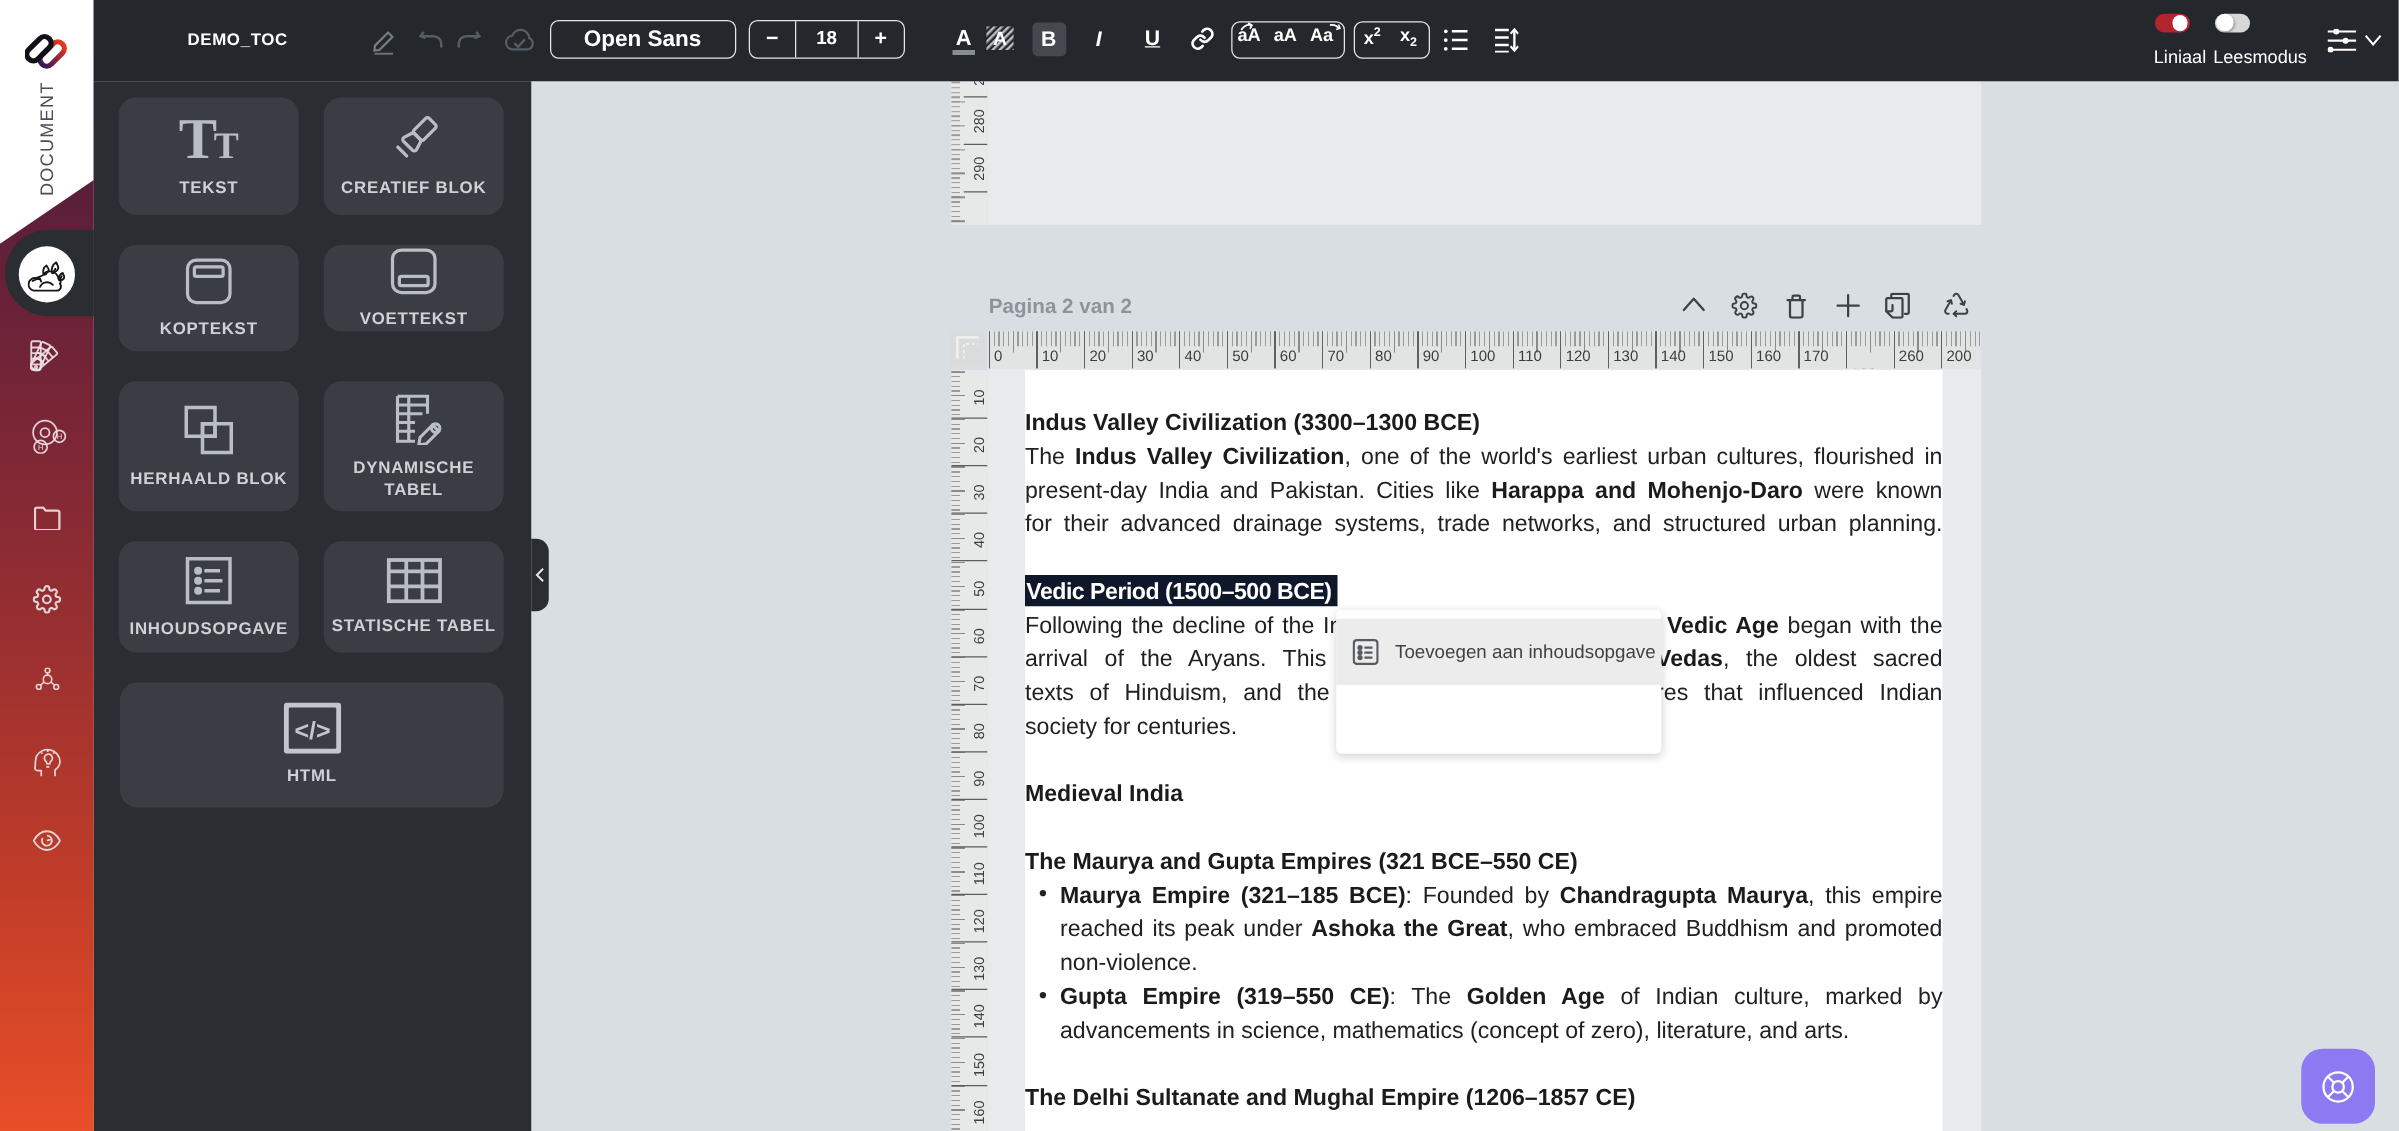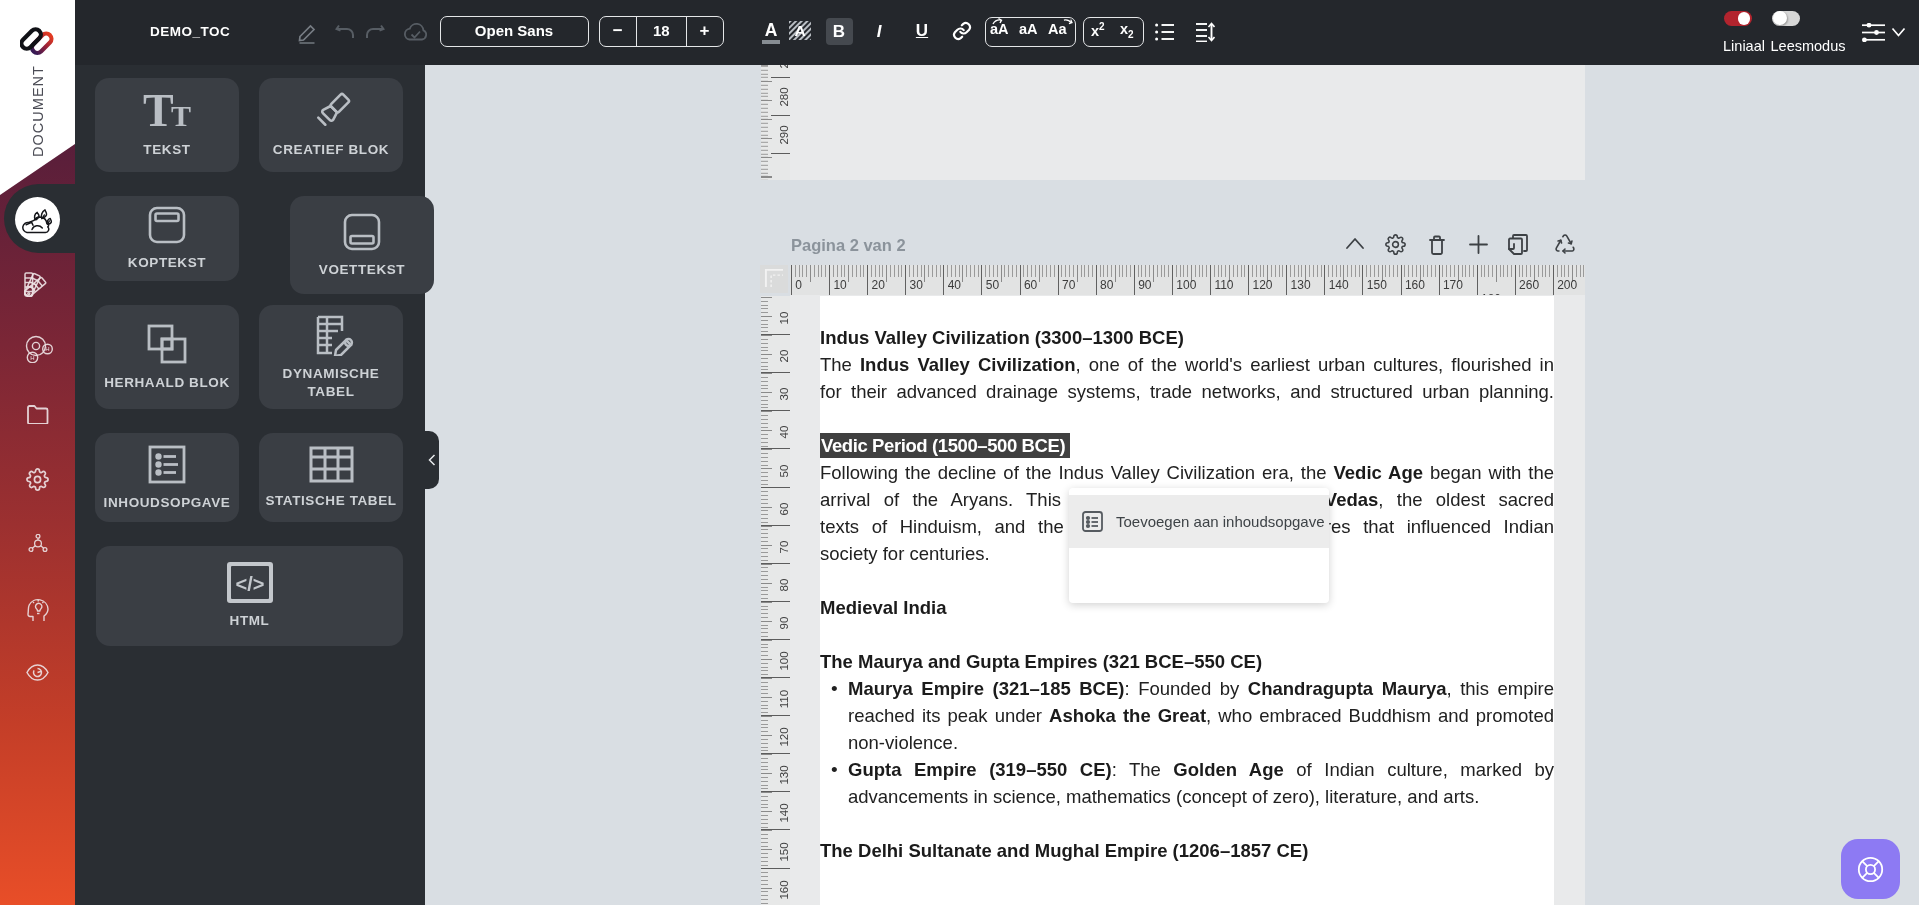--- a/index.html
+++ b/index.html
@@ -49,21 +49,21 @@
   .vnum { position:absolute; width:24px; height:12px; transform:rotate(-90deg); font-size:11.5px; color:#3f3f3f; text-align:center; line-height:12px;}
 
   
   #doc { position:absolute; left:820px; top:296.5px; width:734px; z-index:3; color:#212121;
     font-size:18.5px; }
   #doc .ln { height:27px; line-height:27px; white-space:nowrap; }
   #doc .j { text-align:justify; text-align-last:justify; white-space:normal; }
   #doc .bl { padding-left:28px; position:relative; }
   #doc .bl .bu { position:absolute; left:11px; top:0; font-size:19px;}
   #doc b { color:#1b1b1b; }
-  .hl { background:#404040; color:#fff; padding:2px 5px 2px 1px; letter-spacing:-0.4px; }
+  .hl { background:#0f172a; color:#fff; padding:2px 5px 2px 1px; letter-spacing:-0.4px; }
 
   
   #menu { position:absolute; left:1069px; top:488px; width:260px; height:115px; background:#fff;
     border-radius:4px; box-shadow:0 2px 8px rgba(0,0,0,0.18); z-index:10; padding-top:7px; }
   .mitem { height:53px; display:flex; align-items:center; padding-left:13px; color:#3e4347; font-size:15px; white-space:nowrap;text-align:right; }
   .mitem.on { background:#ececec; }
   .mitem svg { margin-right:13px; }
 
   
   #fab { position:absolute; left:1841px; top:839px; width:59px; height:60px; border-radius:17px;
@@ -180,20 +180,21 @@
 <div class="vnum" style="left:11px;top:549.5px;">150</div>
 
 <div class="vnum" style="left:11px;top:587.6px;">160</div>
 </div>
 <div id="whiteblock"></div>
 
 <div id="doc">
   <div class="ln">&nbsp;</div>
   <div class="ln"><b>Indus Valley Civilization (3300–1300 BCE)</b></div>
   <div class="ln j">The <b>Indus Valley Civilization</b>, one of the world's earliest urban cultures, flourished in</div>
+  <div class="ln j">present-day India and Pakistan. Cities like <b>Harappa and Mohenjo-Daro</b> were known</div>
   <div class="ln j">for their advanced drainage systems, trade networks, and structured urban planning.</div>
   <div class="ln">&nbsp;</div>
   <div class="ln"><b><span class="hl">Vedic Period (1500–500 BCE)</span></b></div>
   <div class="ln j">Following the decline of the Indus Valley Civilization era, the <b>Vedic Age</b> began with the</div>
   <div class="ln j">arrival of the Aryans. This period is named after the <b>Vedas</b>, the oldest sacred</div>
   <div class="ln j">texts of Hinduism, and the emergence of social structures that influenced Indian</div>
   <div class="ln">society for centuries.</div>
   <div class="ln">&nbsp;</div>
   <div class="ln"><b>Medieval India</b></div>
   <div class="ln">&nbsp;</div>
@@ -233,21 +234,21 @@
 </svg>
 <svg class="tb" style="left:290px;top:23px;" width="20" height="18" viewBox="0 0 20 18" fill="none" stroke="#575d64" stroke-width="2">
   <path d="M16 2.5 L18.5 6 L14.5 7.5"></path>
       <path d="M18.2 6 H8 a6 6 0 0 0 -6 6 v3"></path>
 </svg>
 <svg class="tb" style="left:328px;top:22px;" width="25" height="21" viewBox="0 0 25 21" fill="none" stroke="#575d64" stroke-width="1.8">
   <path d="M6.5 17.5 A5.5 5.5 0 0 1 6.8 6.6 A7 7 0 0 1 20.4 8.4 A4.8 4.8 0 0 1 19 17.5 Z"></path>
   <path d="M8.5 12.5 l3 3 l5.5 -6"></path>
 </svg>
 
-<div class="tb" style="left:364.5px;top:16px;width:149px;height:31px;border:1.5px solid #e4e6e8;border-radius:7px;color:#fff;font-size:15px;font-weight:bold;text-align:center;line-height:28px;">Open Sans</div>
+<div class="tb" style="left:364.5px;top:16px;width:149px;height:31px;border:1.5px solid #e4e6e8;border-radius:7px;color:#fff;font-size:18px;font-weight:bold;text-align:center;line-height:28px;">Open Sans</div>
 
 <div class="tb" style="left:523.5px;top:16px;width:125px;height:31px;border:1.5px solid #e4e6e8;border-radius:7px;display:flex;color:#fff;">
   <div style="width:37.5px;border-right:1.5px solid #e4e6e8;text-align:center;font-size:17px;font-weight:bold;line-height:27px;">−</div>
   <div style="width:49.5px;border-right:1.5px solid #e4e6e8;text-align:center;font-size:15px;font-weight:bold;line-height:28px;">18</div>
   <div style="flex:1;text-align:center;font-size:17px;font-weight:bold;line-height:27px;">+</div>
 </div>
 
 <div class="tb" style="left:684px;top:20px;width:24px;text-align:center;font-size:17.5px;font-weight:bold;color:#fff;">A</div>
 <div class="tb" style="left:687px;top:40px;width:18px;height:3.5px;background:#878d93;"></div>
 
@@ -344,21 +345,21 @@
 </svg>
       <div class="lbl">CREATIEF BLOK</div>
     </div>
 <div class="pbtn" style="left:20px;top:131px;width:144px;height:85px;">
       <svg width="40" height="40" viewBox="0 0 40 40" fill="none" stroke="#b9bec4" stroke-width="2.6">
 <rect x="3" y="3" width="34" height="34" rx="7"></rect>
         <rect x="8.5" y="8.5" width="23" height="7.5" rx="1.5"></rect>
 </svg>
       <div class="lbl">KOPTEKST</div>
     </div>
-<div class="pbtn" style="left:184px;top:131px;width:144px;height:98px;margin-left:31px;">
+<div class="pbtn" style="left:184px;top:131px;width:144px;height:69px;">
       <svg width="40" height="40" viewBox="0 0 40 40" fill="none" stroke="#b9bec4" stroke-width="2.6">
 <rect x="3" y="3" width="34" height="34" rx="7"></rect>
         <rect x="8.5" y="24" width="23" height="7.5" rx="1.5"></rect>
 </svg>
       <div class="lbl">VOETTEKST</div>
     </div>
 <div class="pbtn" style="left:20px;top:240px;width:144px;height:104px;">
       <svg width="42" height="42" viewBox="0 0 42 42" fill="none" stroke="#b9bec4" stroke-width="2.8">
 <rect x="3" y="3" width="23" height="23"></rect>
         <rect x="16" y="16" width="23" height="23"></rect>

